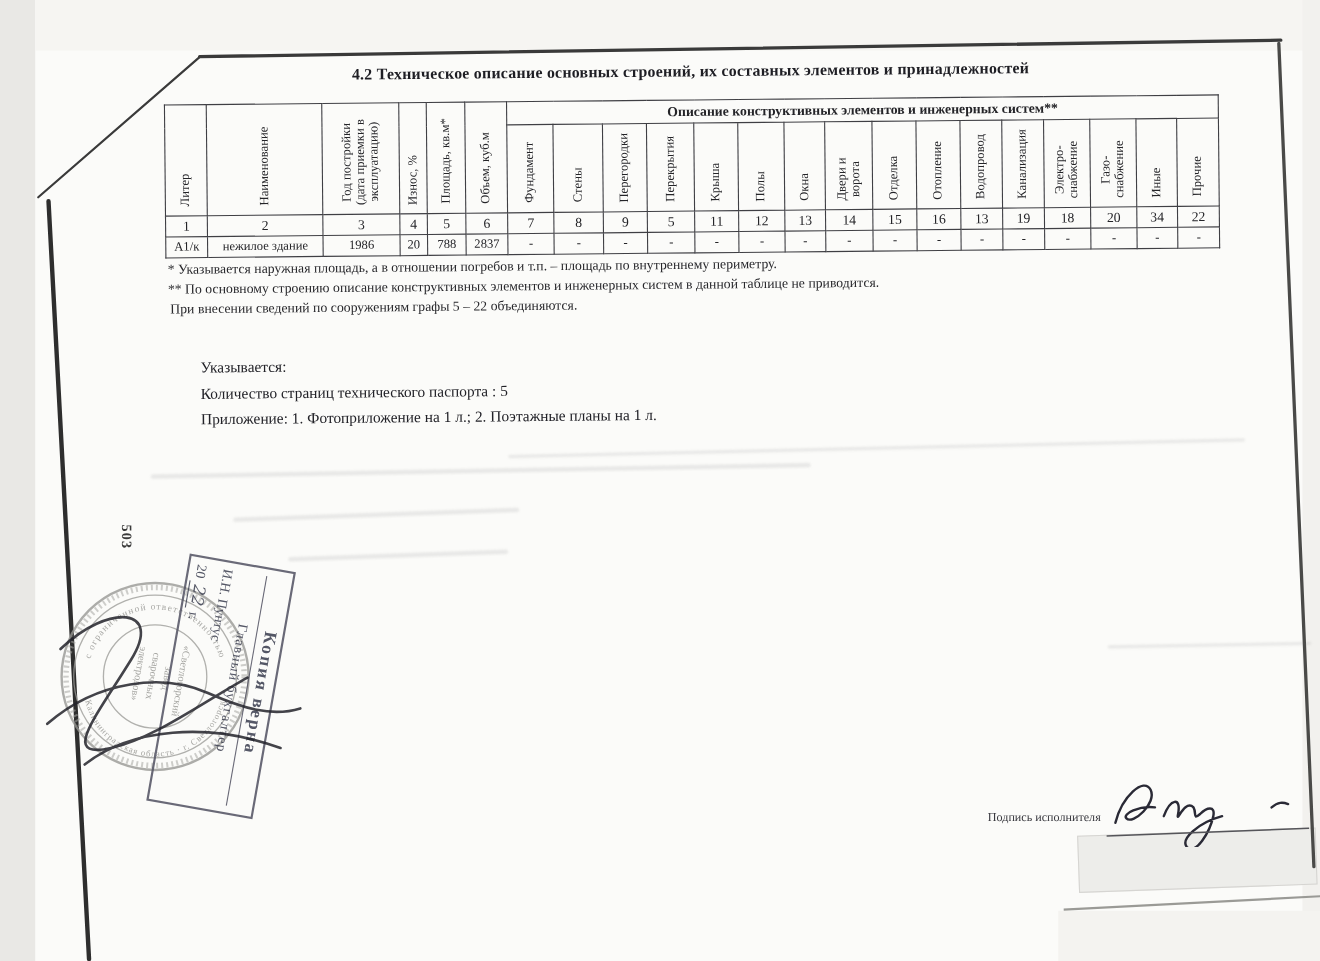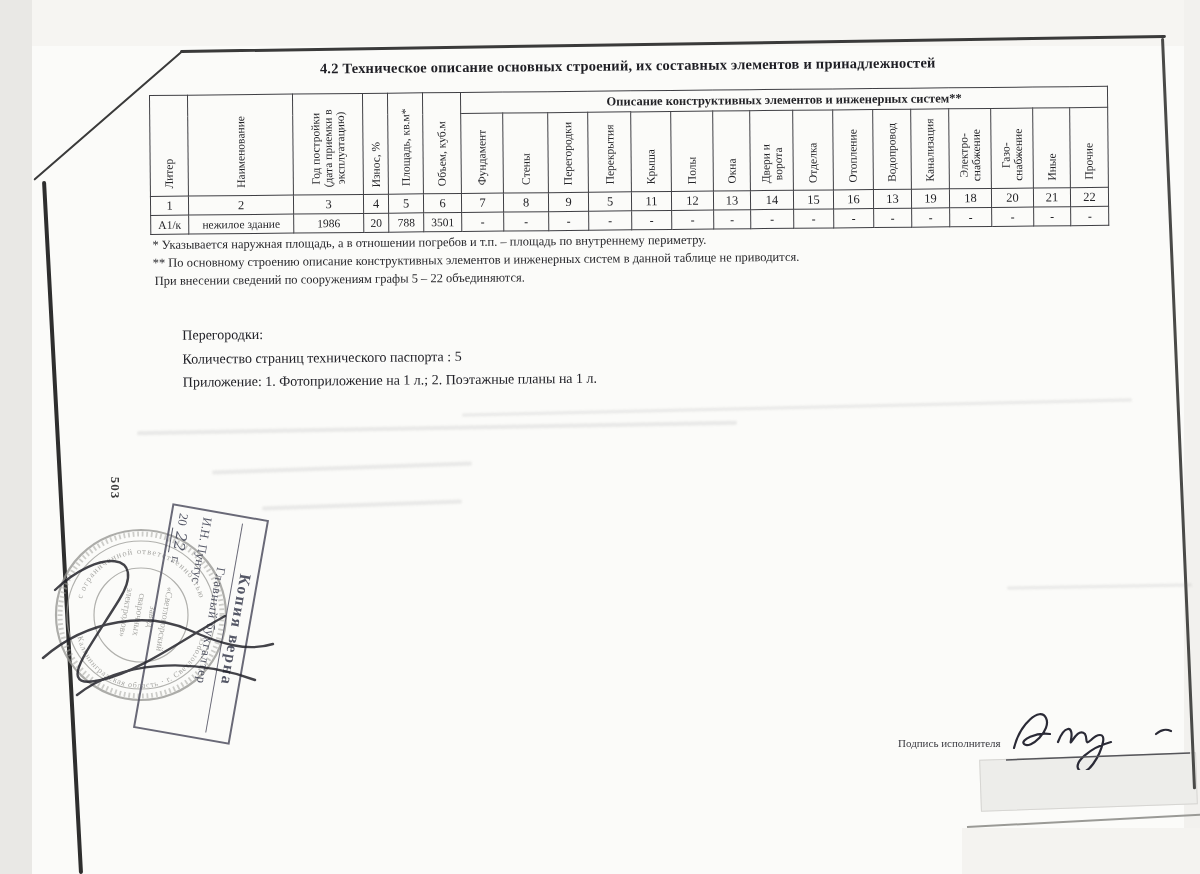--- a/index.html
+++ b/index.html
@@ -149,30 +149,30 @@
             <td>11</td>
             <td>12</td>
             <td>13</td>
             <td>14</td>
             <td>15</td>
             <td>16</td>
             <td>13</td>
             <td>19</td>
             <td>18</td>
             <td>20</td>
-            <td>21</td>
+            <td>34</td>
             <td>22</td>
           </tr>
           <tr class="vals">
             <td>А1/к</td>
             <td>нежилое здание</td>
             <td>1986</td>
             <td>20</td>
             <td>788</td>
-            <td>3501</td>
+            <td>2837</td>
             <td>-</td>
             <td>-</td>
             <td>-</td>
             <td>-</td>
             <td>-</td>
             <td>-</td>
             <td>-</td>
             <td>-</td>
             <td>-</td>
             <td>-</td>
@@ -183,21 +183,21 @@
             <td>-</td>
             <td>-</td>
           </tr>
         </tbody>
       </table>
 
     <div class="fnote" style="left:119px;top:238px;">* Указывается наружная площадь, а в отношении погребов и т.п. – площадь по внутреннему периметру.</div>
     <div class="fnote" style="left:119px;top:256px;">** По основному строению описание конструктивных элементов и инженерных систем в данной таблице не приводится.</div>
     <div class="fnote" style="left:121px;top:274px;">При внесении сведений по сооружениям  графы 5 – 22 объединяются.</div>
 
-    <div class="note" style="left:148px;top:328px;">Перегородки:</div>
+    <div class="note" style="left:148px;top:328px;">Указывается:</div>
     <div class="note" style="left:148px;top:352px;">Количество страниц технического паспорта : 5</div>
     <div class="note" style="left:148px;top:375px;">Приложение: 1. Фотоприложение  на 1 л.; 2. Поэтажные планы  на 1 л.</div>
   </div>
 
   <div class="pagenum">503</div>
 
   <div class="stamp-wrap">
     <svg class="seal" width="182" height="182" viewBox="0 0 182 182">
       <defs>
         <path id="arcTop" d="M 30 91 A 61 61 0 0 1 152 91"></path>

